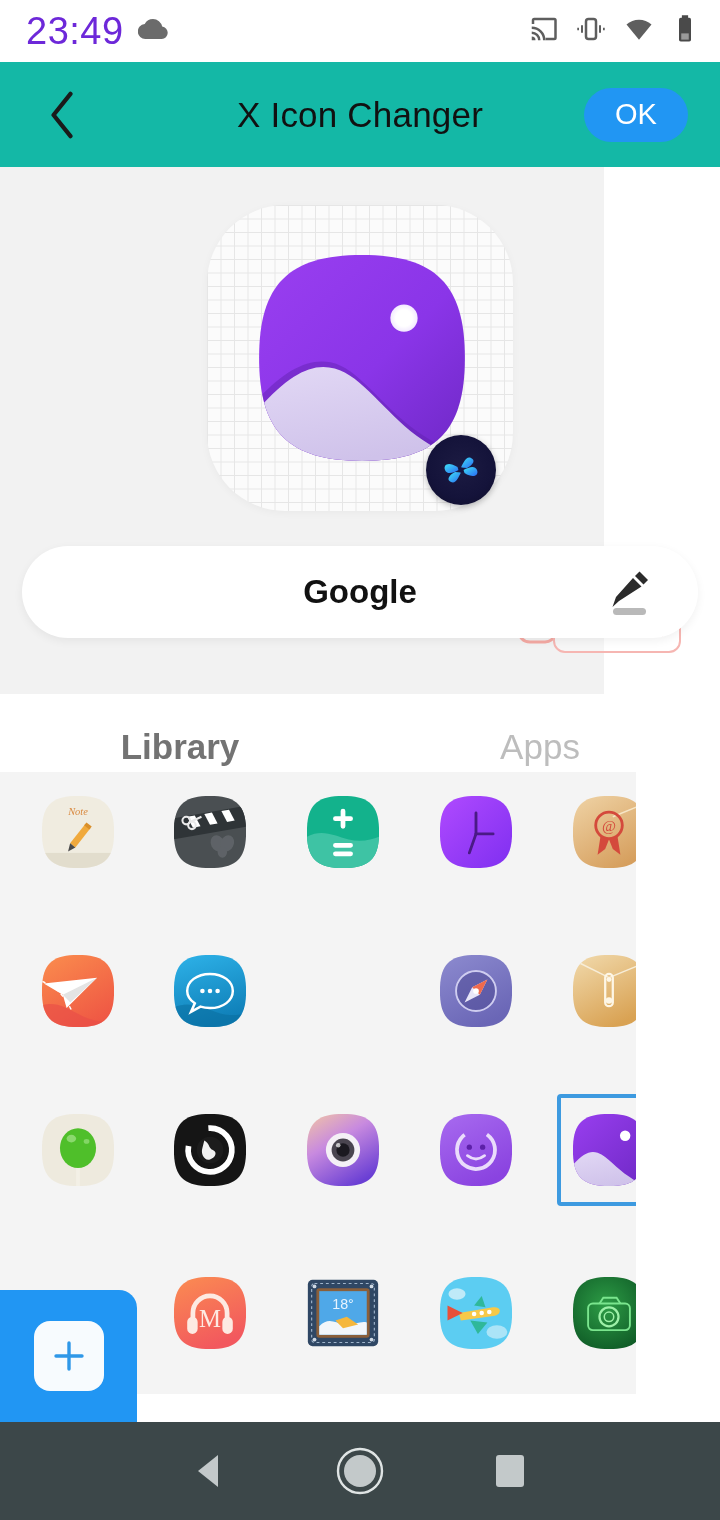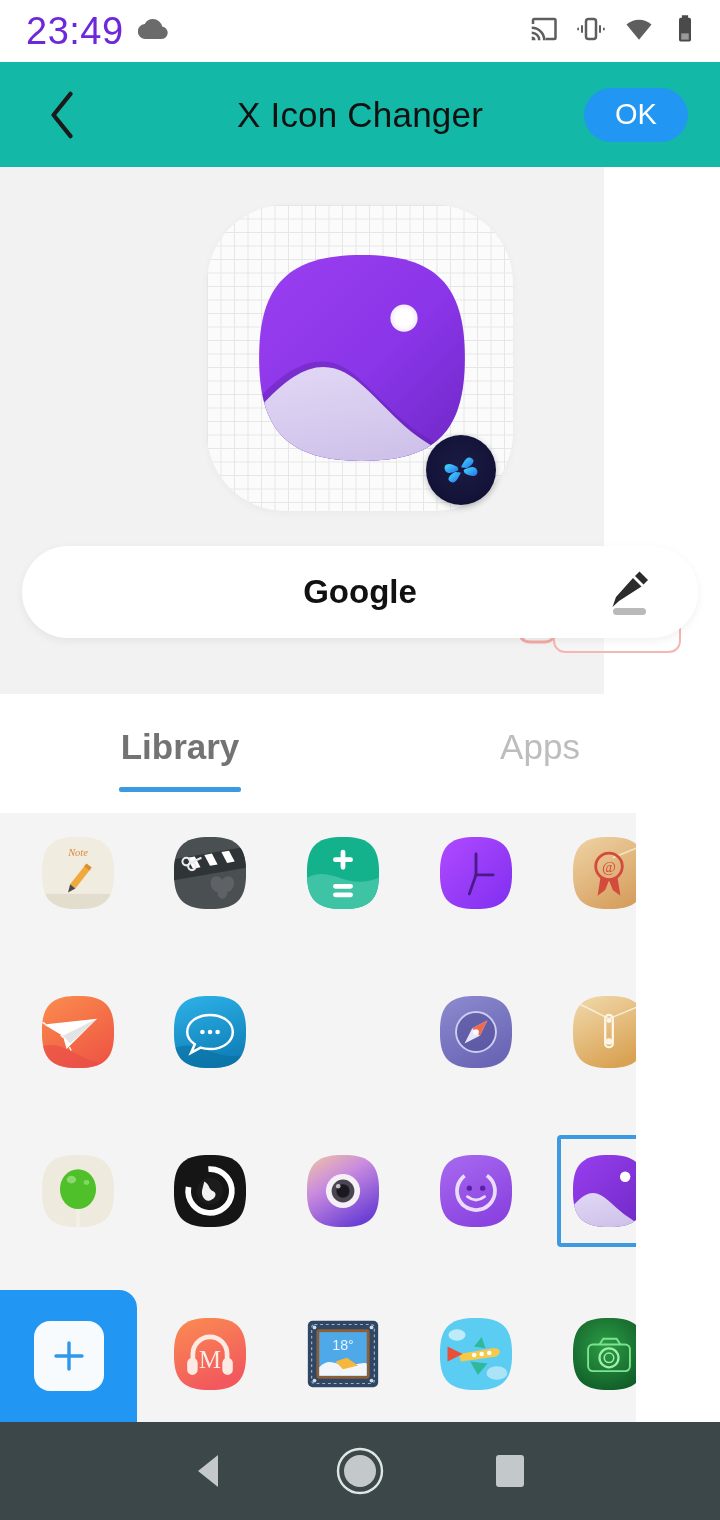--- a/index.html
+++ b/index.html
@@ -112,21 +112,21 @@
   }
   .tab.active { color: #737373; font-weight: bold; }
   .tab.active::after {
     content: ""; position: absolute; bottom: 8px; left: 50%;
     transform: translateX(-50%);
     width: 122px; height: 5px; background: #3d9ae0; border-radius: 2px;
   }
 
   
   .grid-area {
-    position: absolute; left: 0; top: 813px; width: 636px; height: 622px;
+    position: absolute; left: 0; top: 772px; width: 636px; height: 622px;
     background: #f4f4f4; overflow: hidden; padding-left: 44px;
   }
   .grid-row { position: absolute; left: 0; width: 760px; height: 132px; }
   .grid-cell {
     position: absolute; width: 92px; height: 92px;
     display: flex; align-items: center; justify-content: center;
     cursor: pointer;
   }
   .grid-cell.selected {
     border: 4px solid #3d9ae0; border-radius: 4px;

